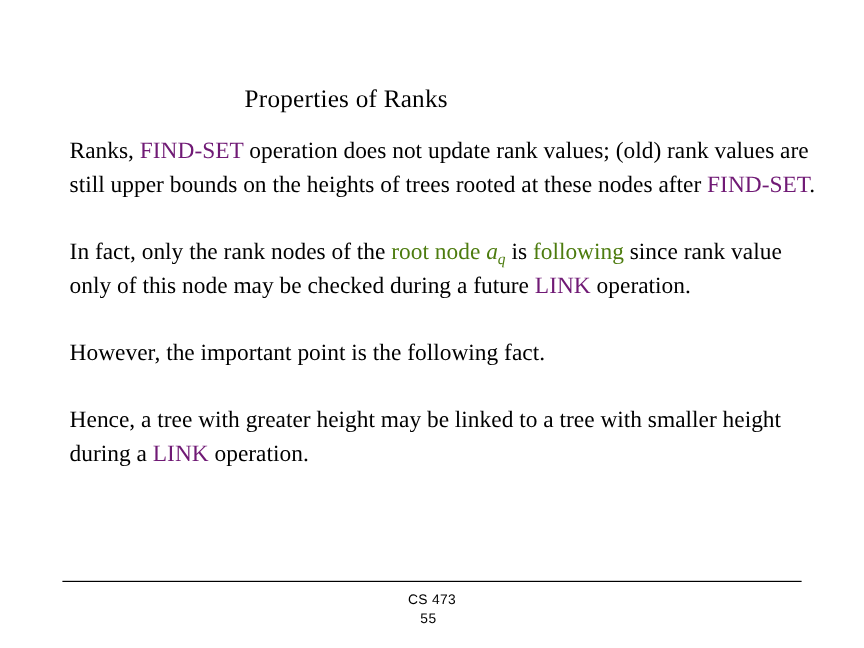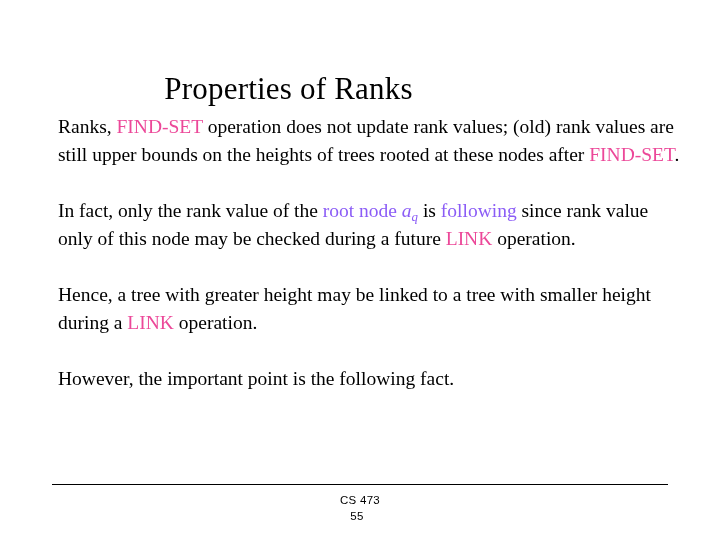--- a/index.html
+++ b/index.html
@@ -23,21 +23,21 @@
   }
 
   
   .slide-title {
     position: absolute;
     left: 0;
     top: 50px;
     width: 577px;
     text-align: center;
     font-family: "Liberation Serif", "DejaVu Serif", serif;
-    font-size: 31px;
+    font-size: 21px;
     font-weight: 400;
     line-height: 36px;
     color: #000000;
     letter-spacing: 0.2px;
     white-space: nowrap;
   }
 
   
   .body-area {
     position: absolute;
@@ -56,24 +56,24 @@
     margin-top: 28px;
   }
   .p-hence {
     margin-top: 26px;
   }
   .p-however {
     margin-top: 25px;
   }
 
   .kw-purple {
-    color: #ec4899;
+    color: #701a75;
   }
   .kw-green {
-    color: #8b5cf6;
+    color: #4d7c0f;
   }
   .mathvar {
     font-style: italic;
     font-family: Liberation Serif, serif;
   }
   .mathvar sub {
     font-size: 0.66em;
     font-style: italic;
     vertical-align: -0.28em;
     line-height: 0;
@@ -126,29 +126,29 @@
 
   <h1 class="slide-title">Properties of Ranks</h1>
 
   <div class="body-area">
 
     <p class="para">
       <span>Ranks, </span><span class="kw-purple">FIND-SET</span><span> operation does not update rank values; (old) rank values are still upper bounds on the heights of trees rooted at these nodes after </span><span class="kw-purple">FIND-SET</span><span>.</span>
     </p>
 
     <p class="para">
-      <span>In fact, only the rank value of the </span><span class="kw-green">root node </span><span class="kw-green mathvar"><span>a</span><sub>q</sub></span><span> is </span><span class="kw-green">following</span><span> since rank value only of this node may be checked during a future </span><span class="kw-purple">LINK</span><span> operation.</span>
+      <span>In fact, only the rank nodes of the </span><span class="kw-green">root node </span><span class="kw-green mathvar"><span>a</span><sub>q</sub></span><span> is </span><span class="kw-green">following</span><span> since rank value only of this node may be checked during a future </span><span class="kw-purple">LINK</span><span> operation.</span>
+    </p>
+
+    <p class="para p-however">
+      <span>However, the important point is the following fact.</span>
     </p>
 
     <p class="para p-hence">
       <span>Hence, a tree with greater height may be linked to a tree with smaller height during a </span><span class="kw-purple">LINK</span><span> operation.</span>
-    </p>
-
-    <p class="para p-however">
-      <span>However, the important point is the following fact.</span>
     </p>
 
   </div>
 
   <div class="footer-rule"></div>
 
   <div class="footer">
     <span class="footer-left">CS 473</span>
     <span class="footer-right">55</span>
   </div>

